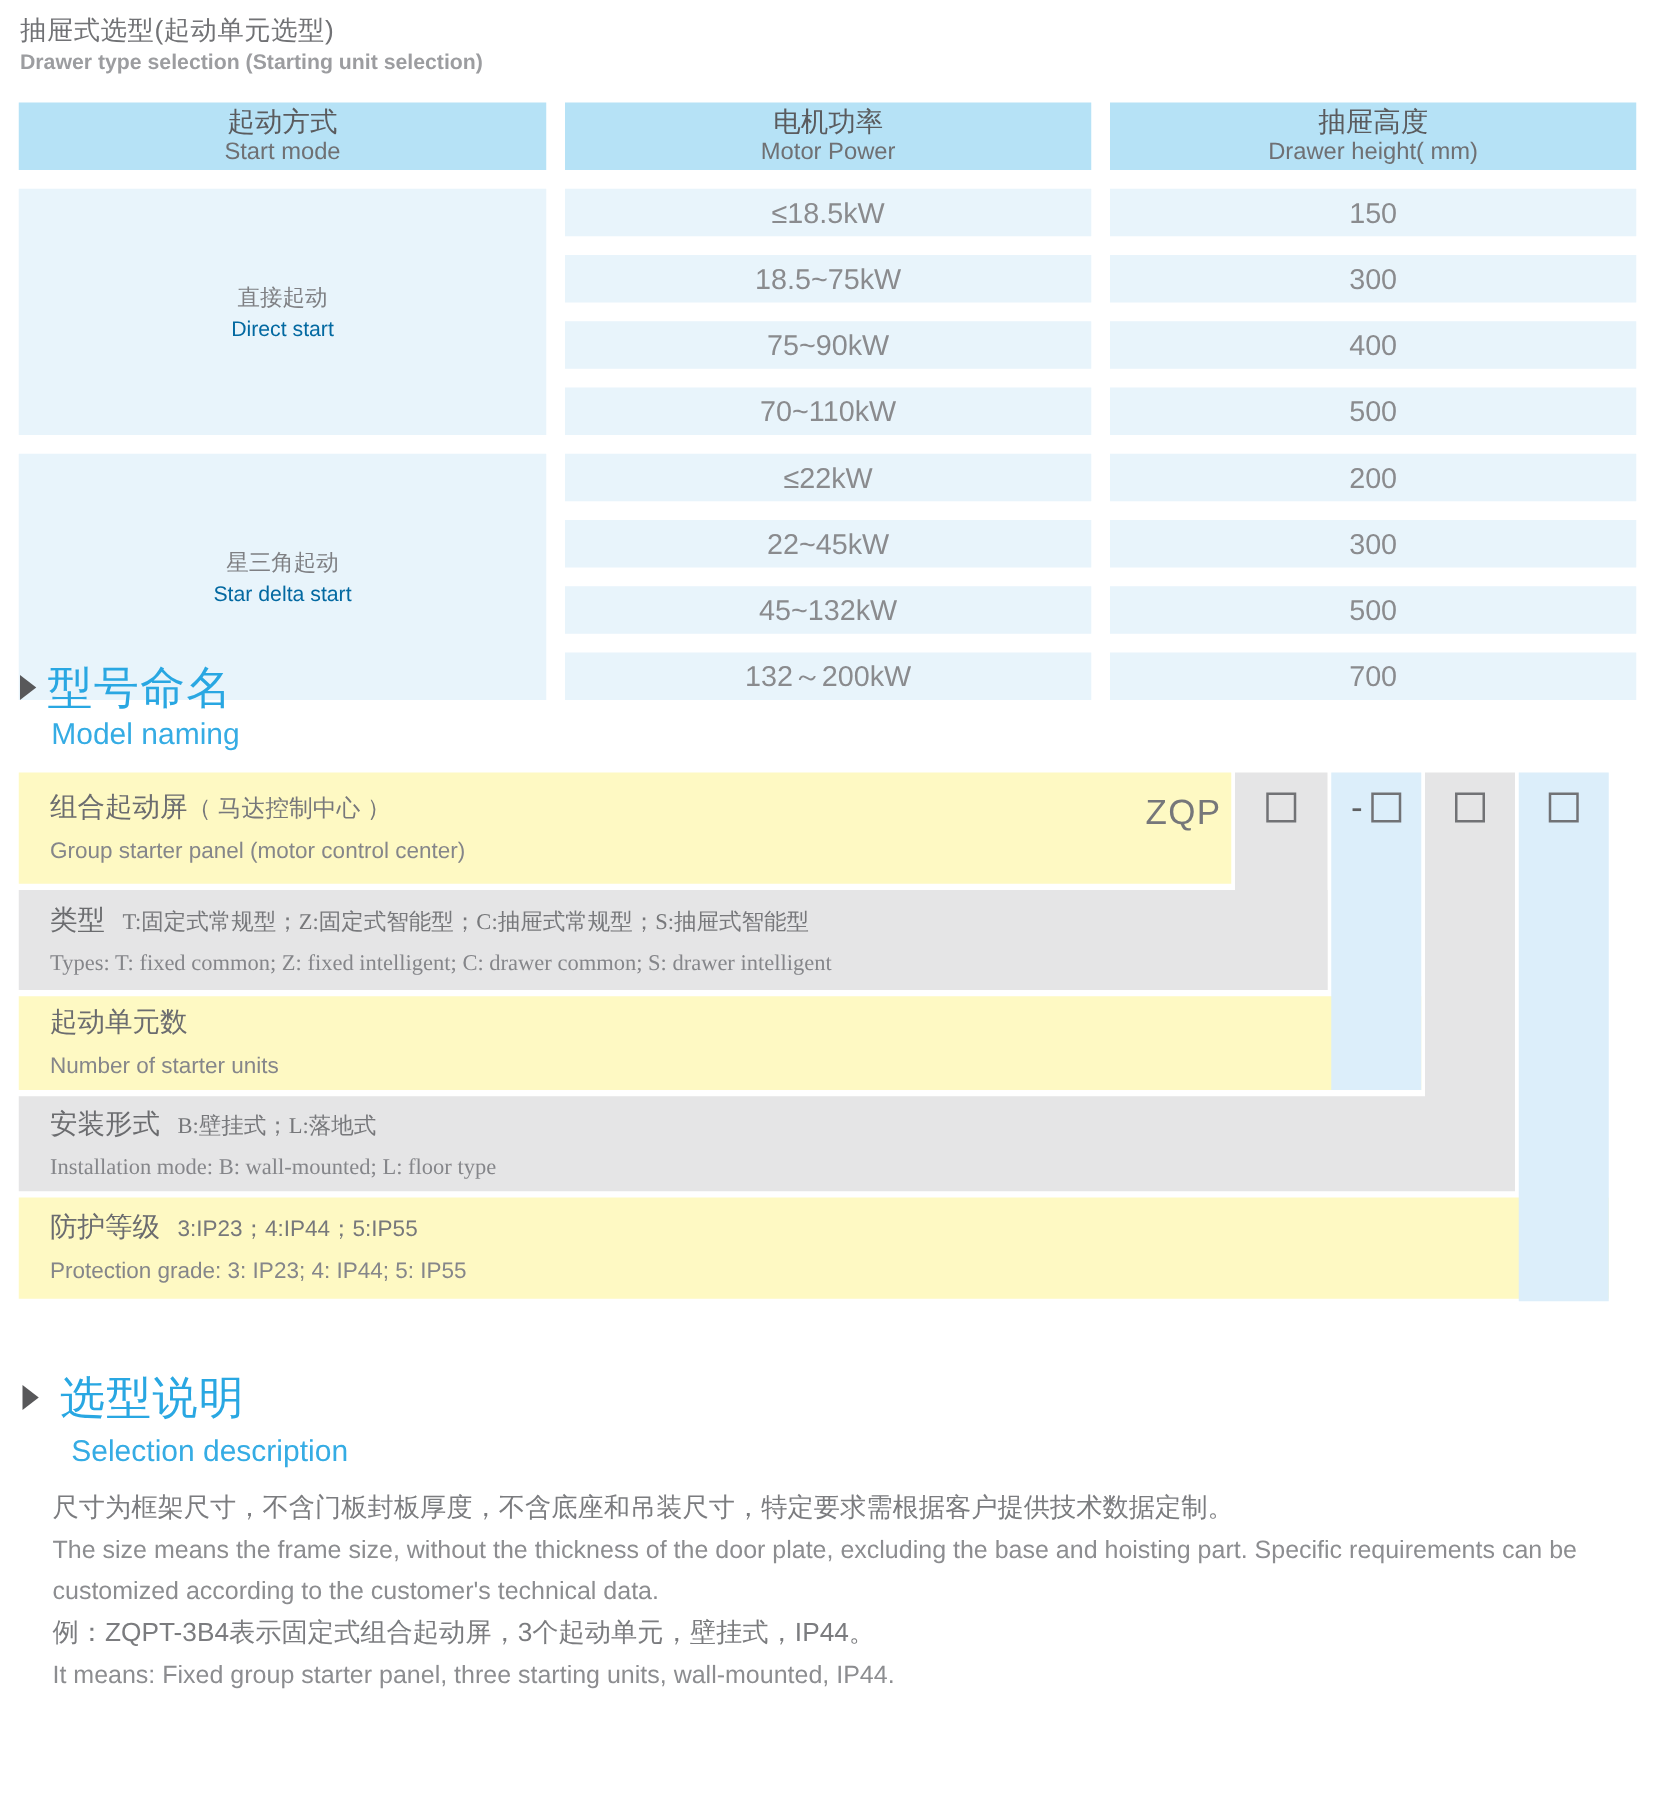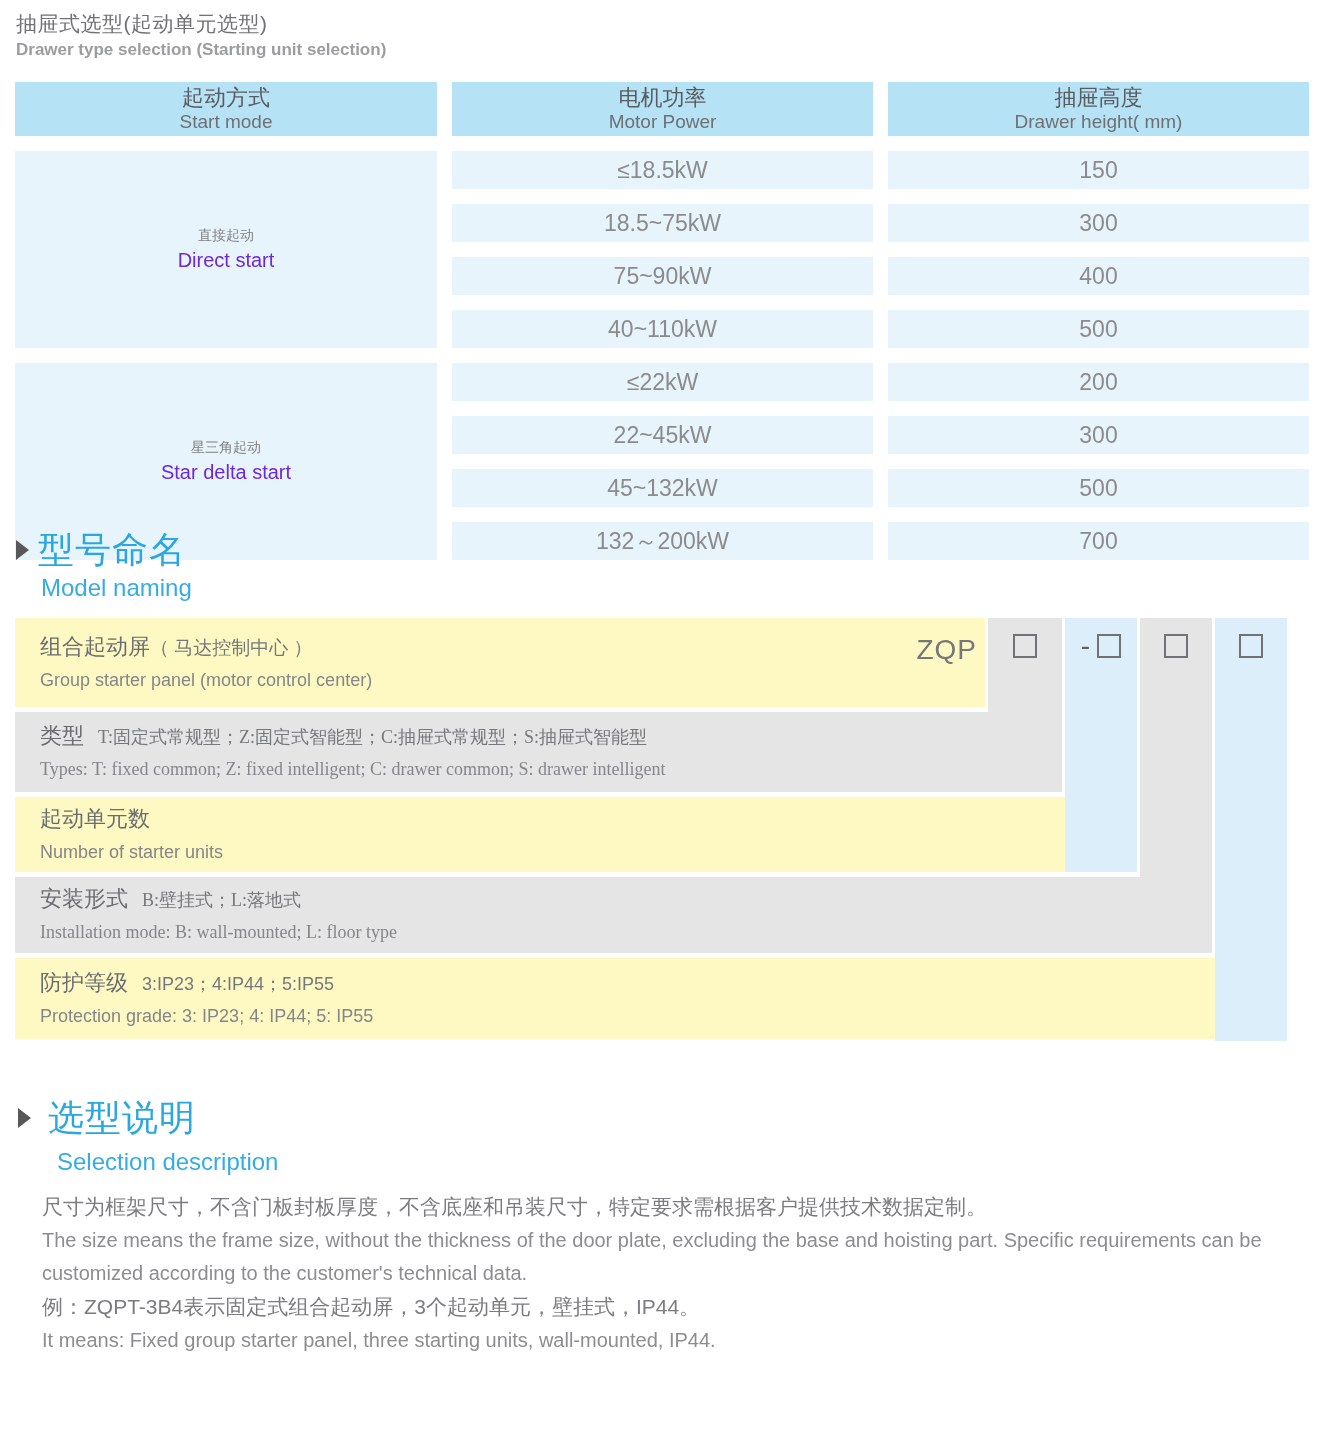--- a/index.html
+++ b/index.html
@@ -20,22 +20,22 @@
     grid-template-rows:54px repeat(8,38px); gap:15px;
   }
   .sel-table .th {
     background:#b6e2f6; display:flex; flex-direction:column; align-items:center; justify-content:center;
   }
   .sel-table .th .cn { font-size:22px; color:#5a5b5e; line-height:26px; }
   .sel-table .th .en { font-size:19px; color:#6f7073; line-height:22px; }
   .sel-table .mode {
     grid-row:span 4; background:#e8f4fb; display:flex; flex-direction:column; align-items:center; justify-content:center; gap:4px;
   }
-  .sel-table .mode .cn { font-size:14px; color:#7f8084; }
-  .sel-table .mode .en { font-size:20px; color:#6d28d9; }
+  .sel-table .mode .cn { font-size:18px; color:#7f8084; }
+  .sel-table .mode .en { font-size:17px; color:#0369a1; }
   .sel-table .cell {
     background:#e8f4fb; display:flex; align-items:center; justify-content:center;
     font-size:23px; color:#8a8b8e;
   }
 
   
   .tri { width:0; height:0; border-top:10px solid transparent; border-bottom:10px solid transparent; border-left:13px solid #58585a; position:absolute; }
   .tri-mn { left:16px; top:540px; }
   .tri-sd { left:18px; top:1108px; }
   .sec-title { position:absolute; font-size:36px; color:#29a7e2; letter-spacing:1px; }
@@ -100,21 +100,21 @@
   <div class="mode">
     <div class="cn">直接起动</div>
     <div class="en">Direct start</div>
   </div>
   <div class="cell">≤18.5kW</div>
   <div class="cell">150</div>
   <div class="cell">18.5~75kW</div>
   <div class="cell">300</div>
   <div class="cell">75~90kW</div>
   <div class="cell">400</div>
-  <div class="cell">40~110kW</div>
+  <div class="cell">70~110kW</div>
   <div class="cell">500</div>
 
   <div class="mode">
     <div class="cn">星三角起动</div>
     <div class="en">Star delta start</div>
   </div>
   <div class="cell">≤22kW</div>
   <div class="cell">200</div>
   <div class="cell">22~45kW</div>
   <div class="cell">300</div>

